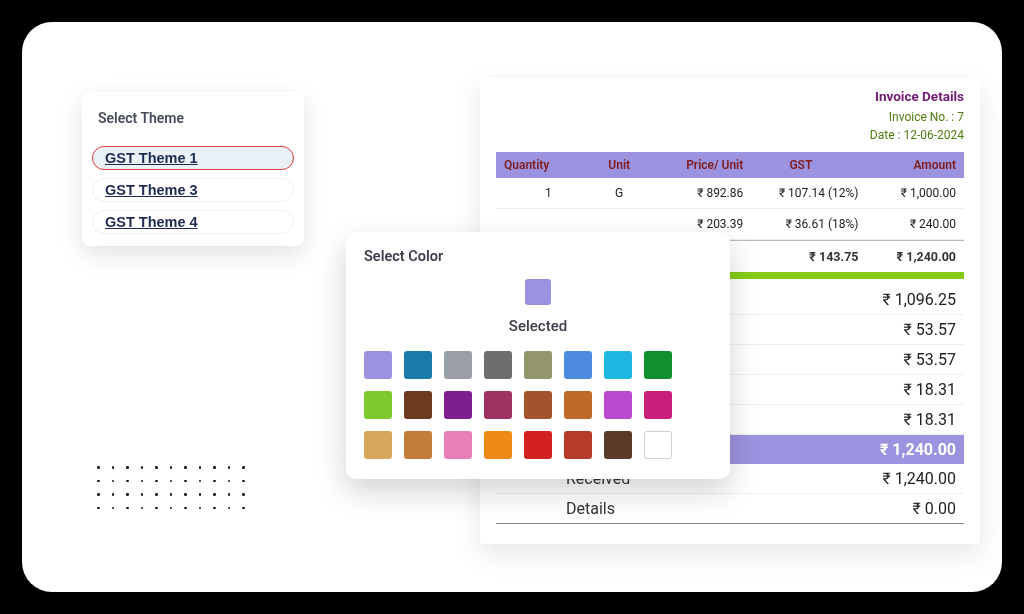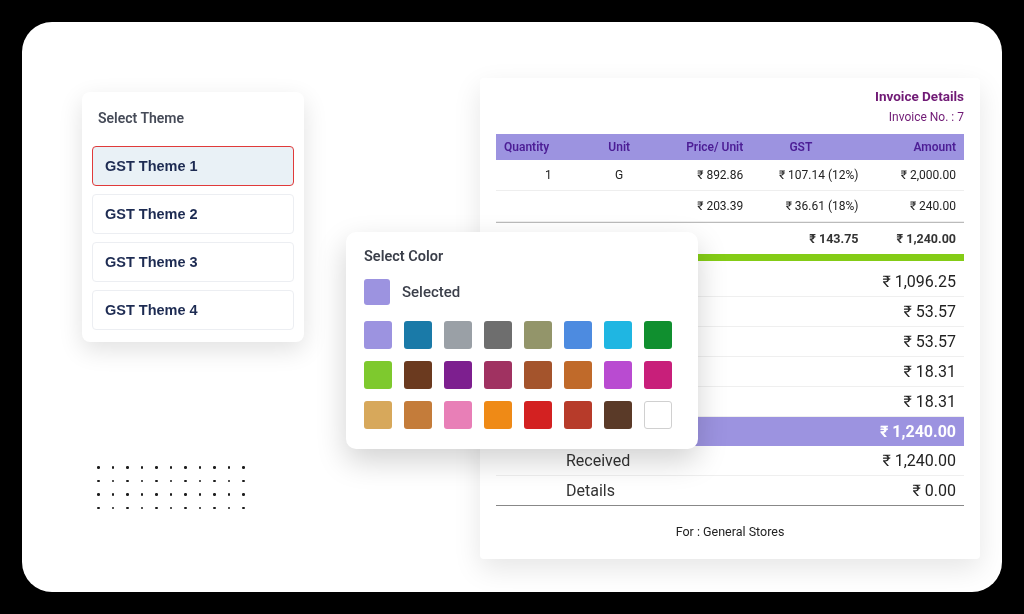--- a/index.html
+++ b/index.html
@@ -25,29 +25,30 @@
   .theme-title {
     font-size: 14px;
     font-weight: 600;
     color: #464b58;
     padding: 4px 6px 12px 6px;
   }
   .theme-item {
     display: block;
     width: 100%;
     text-align: left;
-    padding: 11px 12px;
+    padding: 3px 12px;
     font-size: 14.5px;
     font-weight: 600;
     color: #1d2b52;
     background: #fff;
     border: 1px solid #eceef2;
-    border-radius: 4px;
+    border-radius: 12px;
     margin-top: 8px;
     cursor: pointer;
+    text-decoration: underline;
   }
   .theme-item.selected {
     background: #e9f1f6;
     border: 1.5px solid #e03a3a;
   }
 
   
   .dots {
     position: absolute;
     left: 75px; top: 444px;
@@ -65,28 +66,28 @@
     width: 500px;
     background: #fff;
     border-radius: 4px;
     box-shadow: 0 10px 28px rgba(0,0,0,0.10);
     padding: 10px 16px 20px 16px;
     font-size: 12.5px;
     color: #333;
   }
   .inv-head { text-align: right; }
   .inv-head .title { font-weight: 700; font-size: 13.5px; color: #701a75; margin-bottom: 6px; }
-  .inv-head .line { font-size: 12px; color: #701a75; margin-bottom: 4px; }
+  .inv-head .line { font-size: 12px; color: #4d7c0f; margin-bottom: 4px; }
 
   .inv-table { width: 100%; margin-top: 10px; }
   .inv-thead {
     display: grid;
     grid-template-columns: 1.0fr 0.6fr 1.1fr 1.3fr 1.1fr;
     background: #9c93e0;
-    color: #4c1d95;
+    color: #7f1d1d;
     font-weight: 600;
     font-size: 12px;
     padding: 6px 8px;
   }
   .inv-thead div:nth-child(1){ text-align: left; }
   .inv-thead div:nth-child(2){ text-align: center; }
   .inv-thead div:nth-child(3){ text-align: right; }
   .inv-thead div:nth-child(4){ text-align: center; }
   .inv-thead div:nth-child(5){ text-align: right; }
 
@@ -132,32 +133,32 @@
   }
   .summary-row.total-hl .val { color: #fff; }
   .summary-row.hr { border-bottom: 1px solid #888; }
 
   .for-line { text-align: center; padding-top: 18px; font-size: 12.5px; color: #222; }
 
   
   .color-panel {
     position: absolute;
     left: 324px; top: 210px;
-    width: 352px;
+    width: 384px;
     background: #fff;
     border-radius: 10px;
     box-shadow: 0 12px 30px rgba(0,0,0,0.18);
     padding: 16px 18px 20px 18px;
     z-index: 5;
   }
   .cp-title { font-size: 14.5px; font-weight: 600; color: #3b3f4a; }
   .cp-selected {
     display: flex; align-items: center; gap: 12px;
     margin: 14px 0 16px 0;
-    font-size: 15px; color: #3b3f4a; font-weight: 500;
+    font-size: 15px; color: #3b3f4a; font-weight: 500; flex-direction: column;
   }
   .cp-selected .swatch {
     width: 26px; height: 26px; border-radius: 3px;
     background: #9c93e0;
   }
   .swatches {
     display: grid;
     grid-template-columns: repeat(8, 28px);
     gap: 12px 12px;
   }
@@ -168,21 +169,20 @@
 </style>
 </head>
 <body>
 
 <div class="stage">
 
   <div class="theme-panel">
     <div class="theme-title">Select Theme</div>
     <div id="theme-list">
         <button class="theme-item selected">GST Theme 1</button>
-        <button class="theme-item">GST Theme 2</button>
         <button class="theme-item">GST Theme 3</button>
         <button class="theme-item">GST Theme 4</button>
       </div>
   </div>
 
   <div class="dots" id="dots">
       <span></span>
       <span></span>
       <span></span>
       <span></span>
@@ -229,37 +229,42 @@
     </div>
 
   <div class="invoice">
     <div class="inv-head">
       <div class="title">Invoice Details</div>
       <div class="line">
         <span>Invoice No. :</span>
         <span> </span>
         <span>7</span>
       </div>
+      <div class="line">
+        <span>Date :</span>
+        <span> </span>
+        <span>12-06-2024</span>
+      </div>
     </div>
 
     <div class="inv-table">
       <div class="inv-thead">
         <div>Quantity</div>
         <div>Unit</div>
         <div>Price/ Unit</div>
         <div>GST</div>
         <div>Amount</div>
       </div>
       <div id="inv-rows">
           <div class="inv-row">
             <div>1</div>
             <div>G</div>
             <div>₹ 892.86</div>
             <div>₹ 107.14 (12%)</div>
-            <div>₹ 2,000.00</div>
+            <div>₹ 1,000.00</div>
           </div>
           <div class="inv-row">
             <div></div>
             <div></div>
             <div>₹ 203.39</div>
             <div>₹ 36.61 (18%)</div>
             <div>₹ 240.00</div>
           </div>
         </div>
       <div class="inv-total">
@@ -299,25 +304,20 @@
         <div class="summary-row">
           <span class="lbl">Received</span>
           <span class="val">₹ 1,240.00</span>
         </div>
         <div class="summary-row hr">
           <span class="lbl">Details</span>
           <span class="val">₹ 0.00</span>
         </div>
       </div>
 
-    <div class="for-line">
-      <span>For :</span>
-      <span> </span>
-      <span>General Stores</span>
-    </div>
   </div>
 
   <div class="color-panel">
     <div class="cp-title">Select Color</div>
     <div class="cp-selected">
       <div class="swatch" id="sel-swatch" style="background: rgb(156, 147, 224);"></div>
       <span>Selected</span>
     </div>
     <div class="swatches" id="swatches">
         <button class="swatch-btn" style="background: rgb(156, 147, 224);"></button>

